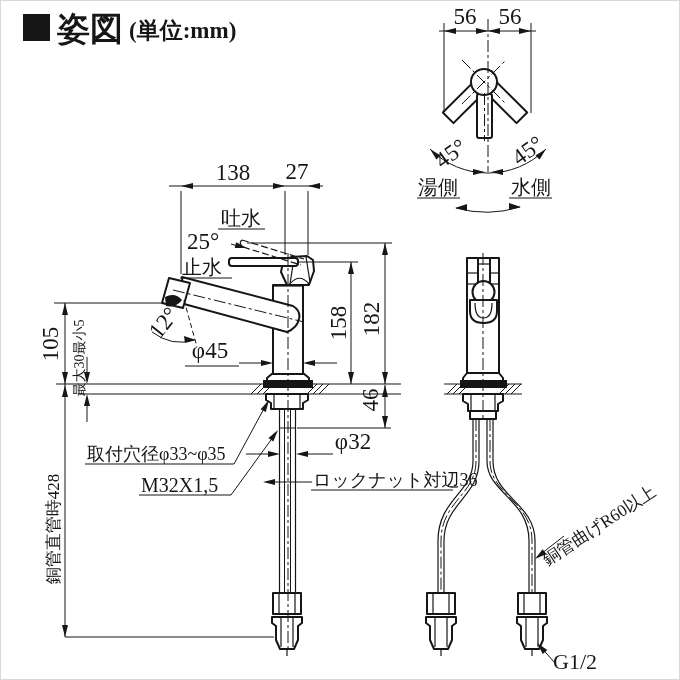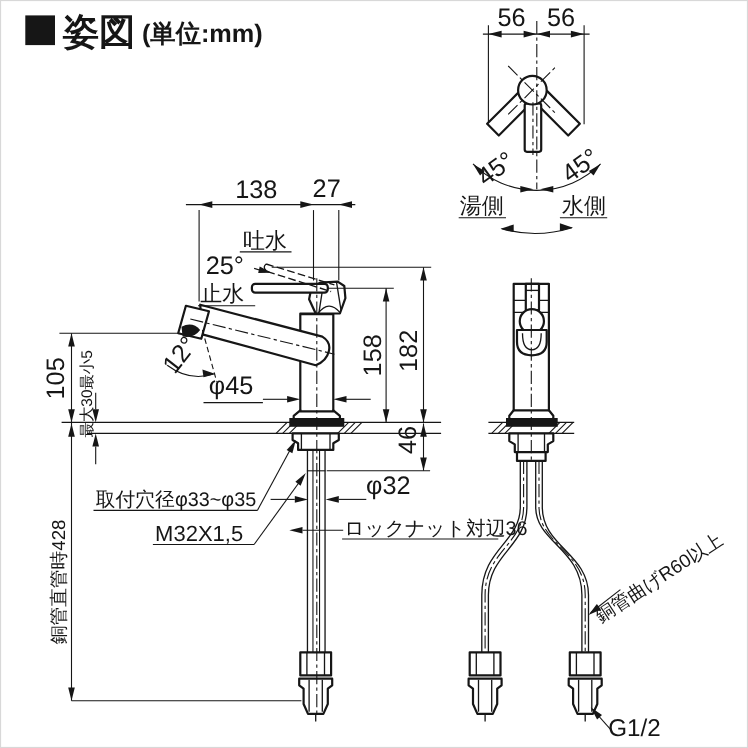--- a/index.html
+++ b/index.html
@@ -1,17 +1,17 @@
 <!DOCTYPE html>
 <html><head>
 <meta charset="utf-8">
 <style>
   html,body{margin:0;padding:0;background:#fff;}
   #page{position:relative;width:678px;height:678px;border:1px solid #d8d8d8;background:#fff;overflow:hidden;
-        font-family:Liberation Sans, sans-serif;}
+        font-family:Liberation Serif, serif;}
   svg{position:absolute;left:0;top:0;}
   
   .ol{stroke:#161616;stroke-width:2;fill:none;stroke-linecap:round;stroke-linejoin:round;}
   .olf{stroke:#161616;stroke-width:2;fill:#ffffff;stroke-linejoin:round;}
   .olt{stroke:#161616;stroke-width:1.2;fill:none;}
   
   .dim{stroke:#161616;stroke-width:1;fill:none;}
   .hat{stroke:#161616;stroke-width:1;fill:none;}
   
   .cl{stroke:#161616;stroke-width:1;fill:none;stroke-dasharray:12 3 3 3;}

